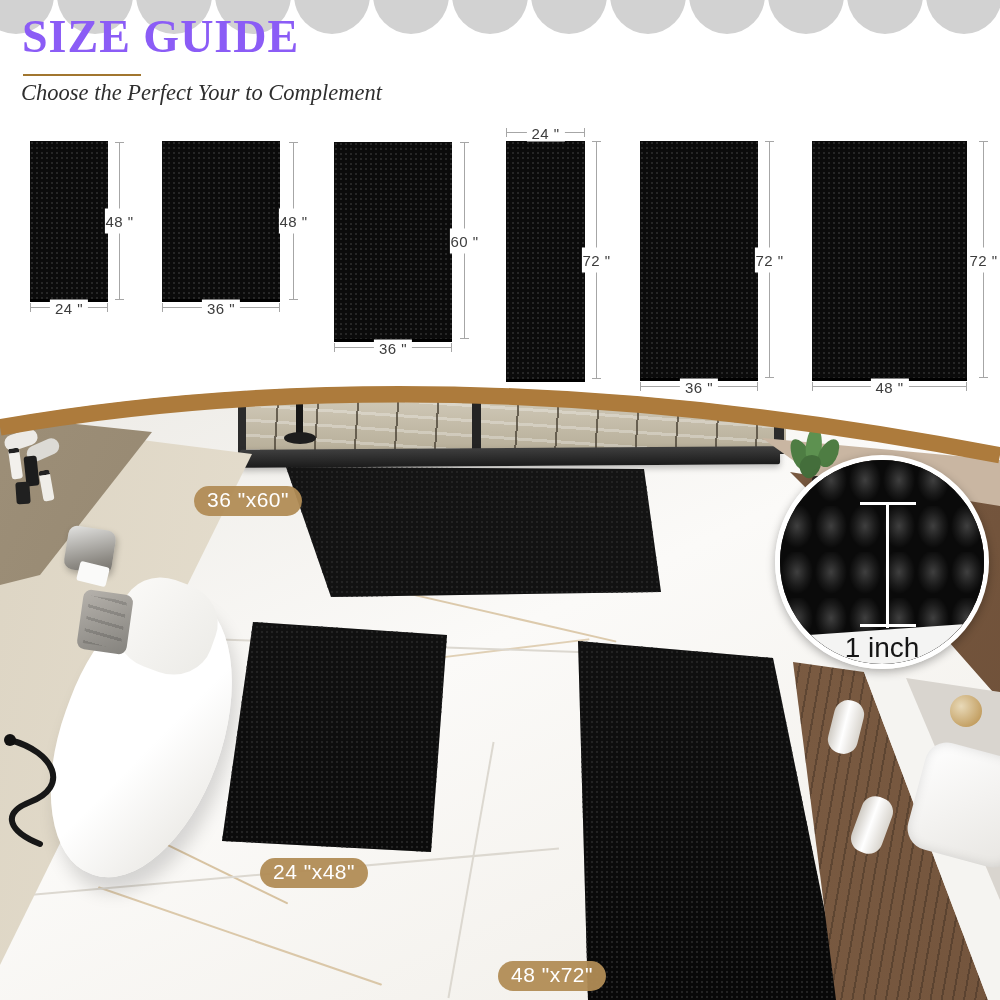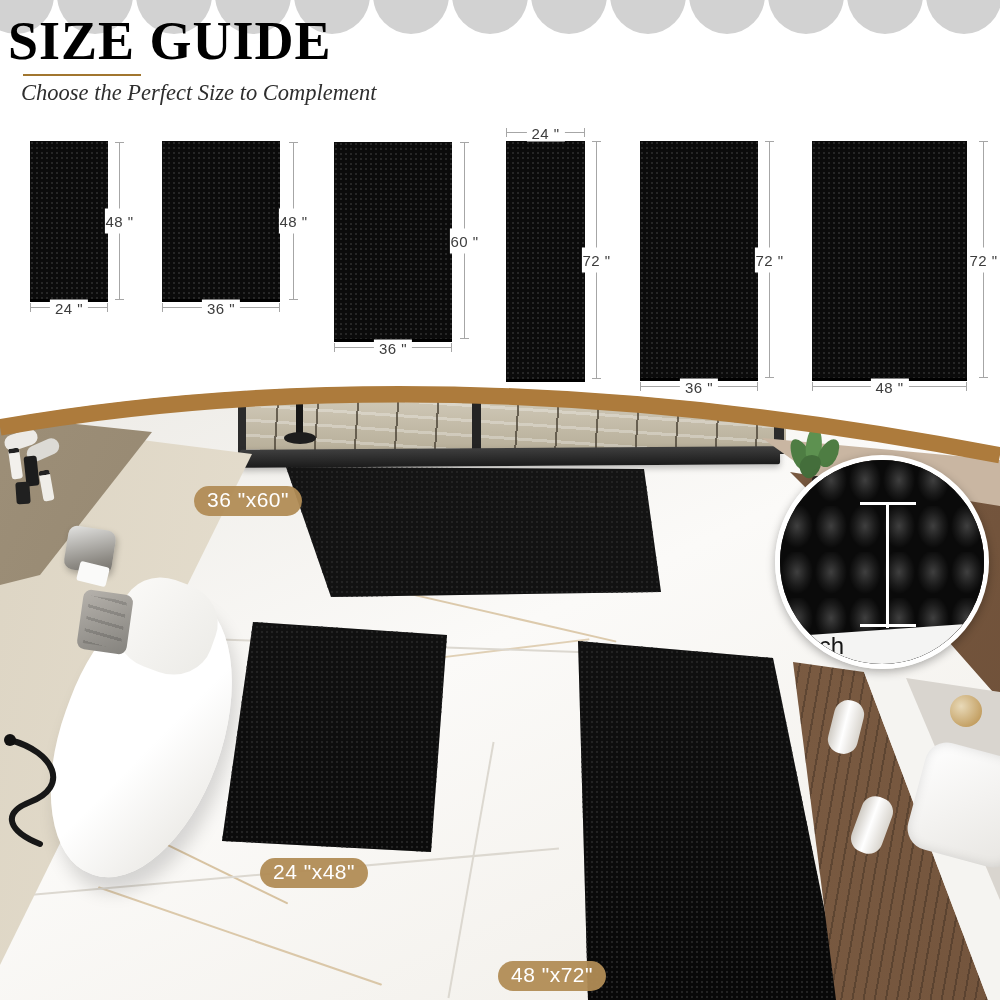--- a/index.html
+++ b/index.html
@@ -4,22 +4,22 @@
 <style>
   html,body{margin:0;padding:0;background:#fff}
   body{width:1000px;height:1000px;overflow:hidden;font-family:"Liberation Sans",sans-serif}
   .stage{position:relative;width:1000px;height:1000px;overflow:hidden;background:#fff}
 
   
   .scallops{position:absolute;top:-44px;left:-22px;display:flex;gap:3px;z-index:1}
   .scallop{flex:0 0 auto;width:76px;height:78px;border-radius:50%;background:#d2d2d2}
 
   
-  .title{position:absolute;top:10px;left:8px;margin:0;font-family:"Liberation Serif",serif;
-         font-weight:bold;font-size:54px;letter-spacing:1px;color:#000000;z-index:2}
+  .title{position:absolute;top:10px;left:22px;margin:0;font-family:"Liberation Serif",serif;
+         font-weight:bold;font-size:46px;letter-spacing:1px;color:#8b5cf6;z-index:2}
   .title-underline{position:absolute;top:74px;left:23px;width:118px;height:2px;background:#a1762f;z-index:2}
   .subtitle{position:absolute;top:80px;left:21px;font-family:"Liberation Serif",serif;
             font-style:italic;font-size:22.5px;line-height:1.18;color:#2e2e2e;z-index:2}
 
   
   .chart{position:absolute;inset:0;z-index:5;pointer-events:none}
   .rug-rect{position:absolute;background-color:#0b0b0b;border-bottom:3px solid #000;
             background-image:radial-gradient(circle at 2px 2px,#262626 0.8px,transparent 1.5px);
             background-size:5px 5px}
   .r1{left:30px;top:141px;width:78px;height:158px}
@@ -159,21 +159,21 @@
          box-sizing:border-box;overflow:hidden;z-index:8;box-shadow:0 3px 10px rgba(0,0,0,.3)}
   .inset *{position:absolute}
   .inset-tex{inset:0;background-color:#101010;
              background-image:radial-gradient(16px 22px at 17px 20px,#3f3f3f,#1a1a1a 65%,#0a0a0a 100%);
              background-size:34px 46px}
   .inset-white{left:-12px;right:-12px;top:170px;height:60px;background:#f4f4f3;transform:rotate(-4deg)}
   .ib-line{left:106px;top:42px;width:3px;height:126px;background:#fff}
   .ib-cap{left:80px;width:56px;height:3px;background:#fff}
   .ib-top{top:42px}
   .ib-bot{top:164px}
-  .inset-label{left:0;right:0;top:172px;font-size:24px;color:#151515;z-index:9}
+  .inset-label{left:0;right:0;top:172px;text-align:center;font-size:28px;color:#151515;z-index:9}
 </style>
 </head>
 <body>
 
 <div class="stage">
 
   <div class="scallops">
     <span class="scallop"></span>
       <span class="scallop"></span>
       <span class="scallop"></span>
@@ -185,21 +185,21 @@
       <span class="scallop"></span>
       <span class="scallop"></span>
       <span class="scallop"></span>
       <span class="scallop"></span>
       <span class="scallop"></span>
   </div>
 
   <h1 class="title">SIZE GUIDE</h1>
   <div class="title-underline"></div>
   <div class="subtitle">
-    <div>Choose the Perfect Size to Complement</div>
+    <div>Choose the Perfect Your to Complement</div>
   </div>
 
   <div class="chart">
     <div class="rug-rect r1"></div>
     <div class="dim-v v1">
         <span class="lab">48 "</span>
       </div>
     <div class="dim-h h1">
         <span class="lab">24 "</span>
       </div>

